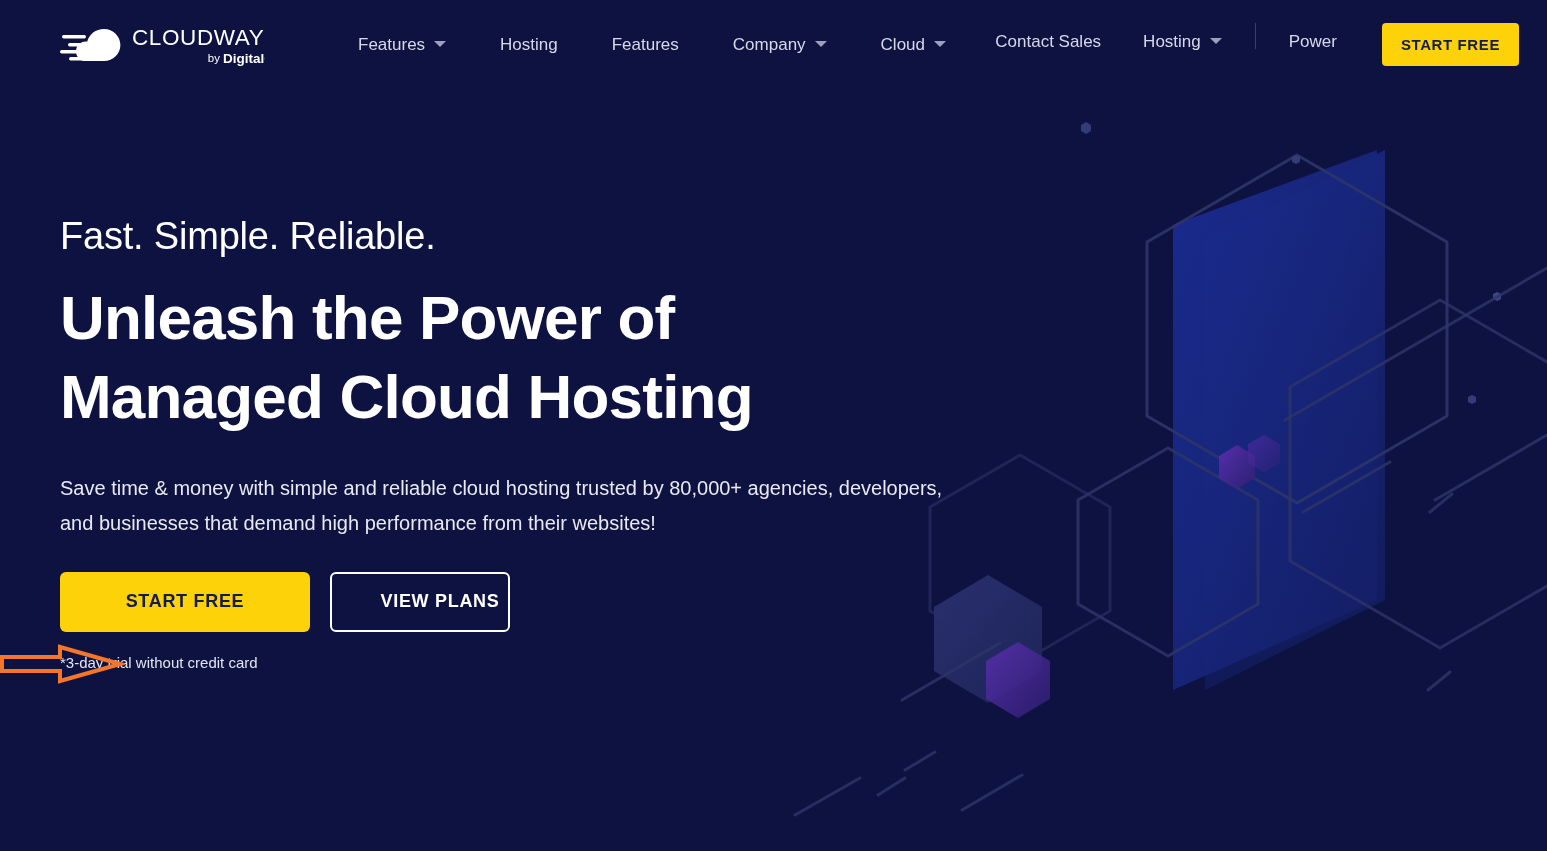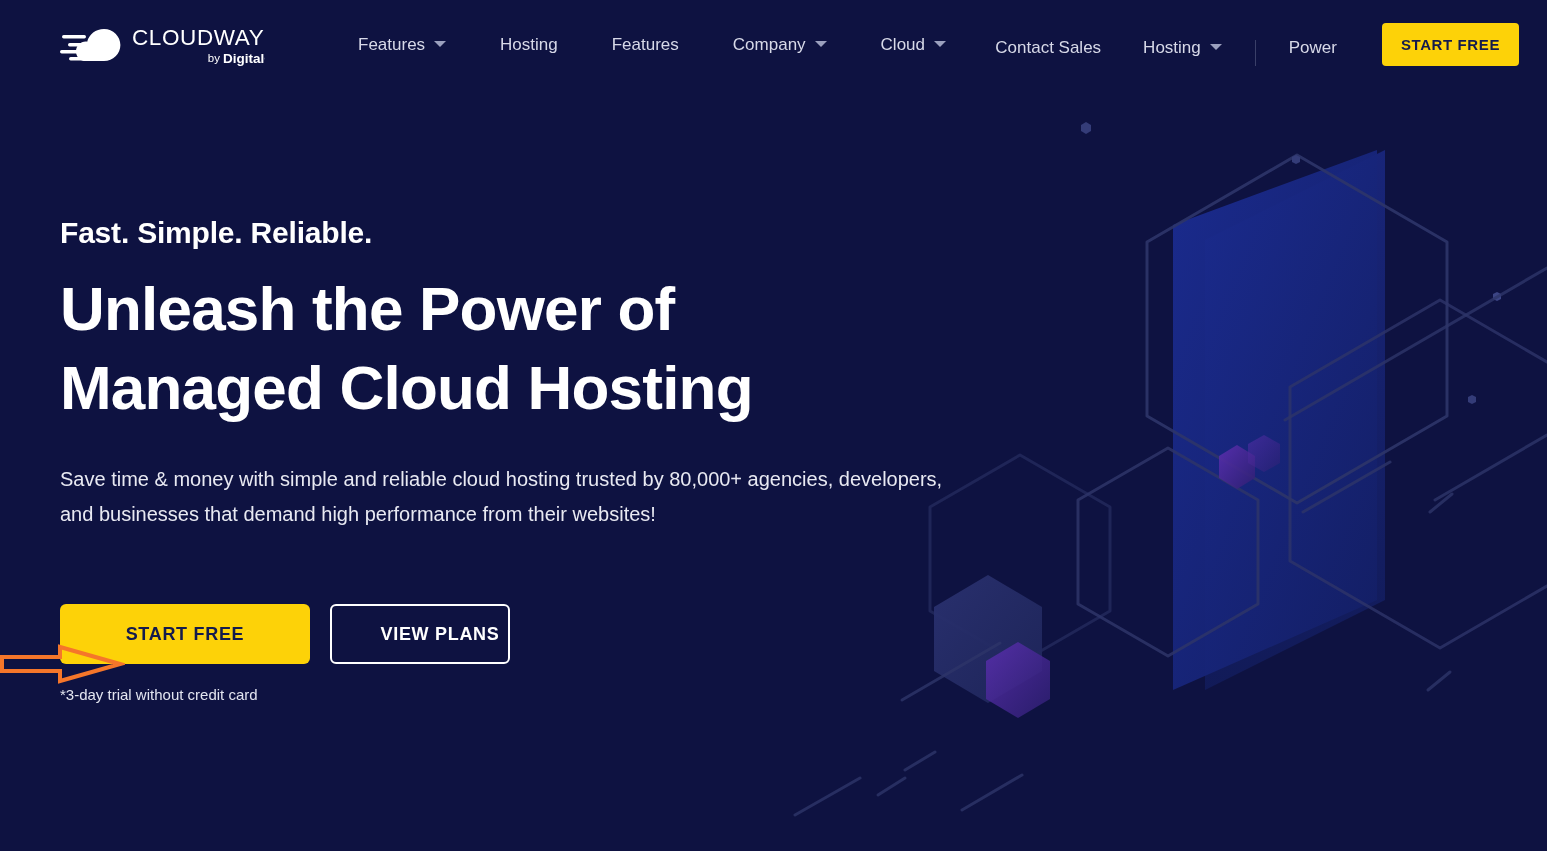--- a/index.html
+++ b/index.html
@@ -45,21 +45,21 @@
   .logo-wrap svg { display: block; }
 
   .nav-primary {
     display: flex;
     align-items: center;
     margin-left: 72px;
     gap: 12px;
   }
   .nav-secondary {
     display: flex;
-    align-items: flex-end;
+    align-items: flex-start;
     margin-left: auto;
     gap: 0px;
   }
 
   .nav-item {
     display: flex;
     align-items: center;
     gap: 9px;
     color: #D7D9E8;
     font-size: 17px;
@@ -102,22 +102,22 @@
 
   
   #hero {
     position: relative;
     z-index: 5;
     padding: 128px 0 0 60px;
     max-width: 980px;
   }
 
   #hero-eyebrow {
-    font-size: 30px;
-    font-weight: 700;
+    font-size: 38px;
+    font-weight: 400;
     color: #ffffff;
     letter-spacing: -0.2px;
     line-height: 1.1;
     margin-bottom: 20px;
   }
 
   #hero-title {
     font-size: 62px;
     font-weight: 700;
     line-height: 1.28;
@@ -126,21 +126,21 @@
     max-width: 820px;
     margin-bottom: 34px;
   }
 
   #hero-sub {
     font-size: 20px;
     line-height: 1.76;
     color: #E8E9F2;
     max-width: 890px;
     font-weight: 400;
-    margin-bottom: 72px;
+    margin-bottom: 31px;
   }
 
   #hero-ctas {
     display: flex;
     align-items: center;
     gap: 20px;
   }
 
   .btn-start-free-hero {
     background: #FDD208;

